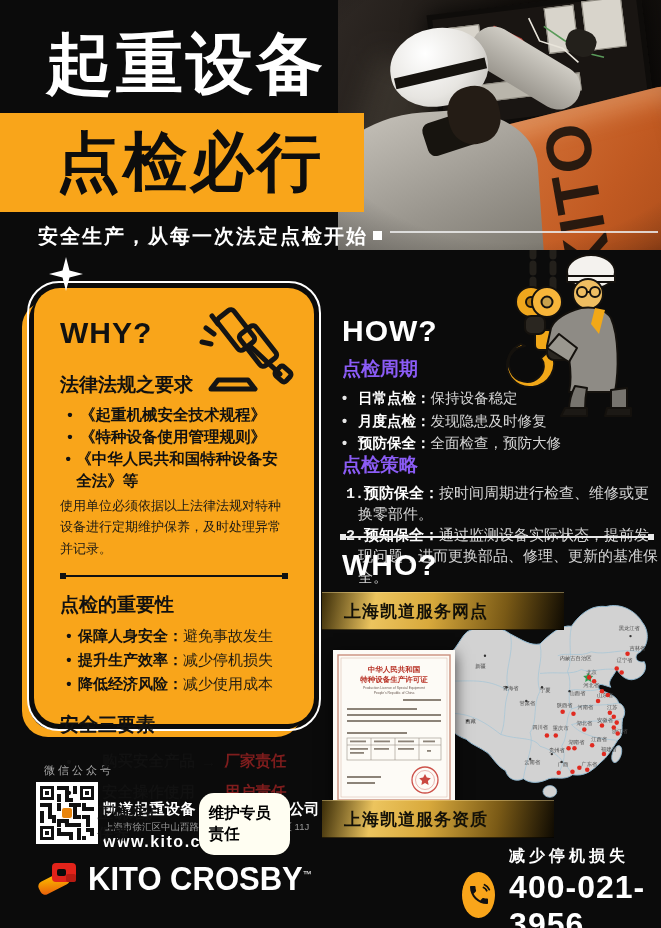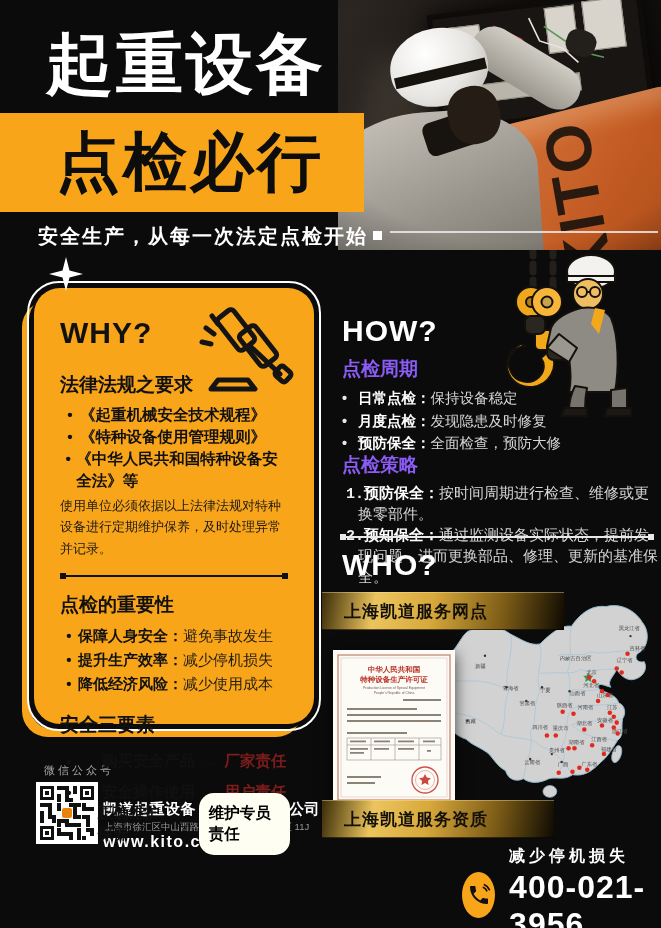--- a/index.html
+++ b/index.html
@@ -495,20 +495,36 @@
         <div class="m" style="left: 49.8px; top: 45.65px;"></div>
         <div class="m" style="left: 29.05px; top: 49.8px;"></div>
         <div class="m" style="left: 37.35px; top: 49.8px;"></div>
         <div class="m" style="left: 41.5px; top: 49.8px;"></div>
       </div>
   </div>
   <div class="company">凯道起重设备（上海）有限公司</div>
   <div class="address">上海市徐汇区中山西路 1800 号兆丰环球大厦 11J</div>
   <div class="website">www.kito.com.cn</div>
 
+  <div class="brand">
+    <svg width="44" height="38" viewBox="0 0 44 38">
+      <defs>
+        <linearGradient id="gold" x1="0" y1="1" x2="1" y2="0">
+          <stop offset="0" stop-color="#E8590C"></stop>
+            <stop offset="0.6" stop-color="#F7A600"></stop>
+            <stop offset="1" stop-color="#FFC21E"></stop>
+        </linearGradient>
+      </defs>
+      <rect x="2" y="16" width="32" height="14" rx="5" fill="url(#gold)" transform="rotate(-27 18 23)"></rect>
+      <rect x="16" y="3" width="24" height="19" rx="4" fill="#E2231A"></rect>
+      <rect x="21" y="9" width="9" height="7" rx="2" fill="#0b0b0b"></rect>
+      <rect x="30" y="14" width="10" height="8" rx="2" fill="#b71b12"></rect>
+    </svg>
+    <div class="brand-text"><span>KITO CROSBY</span><span class="brand-tm">™</span></div>
+  </div>
 
   <div class="phone-wrap">
     <div class="phone-circ">
       <svg width="24" height="24" viewBox="0 0 24 24">
         <path d="M6.62 10.79c1.44 2.83 3.76 5.14 6.59 6.59l2.2-2.2c.27-.27.67-.36 1.02-.24 1.12.37 2.33.57 3.57.57.55 0 1 .45 1 1V20c0 .55-.45 1-1 1-9.39 0-17-7.61-17-17 0-.55.45-1 1-1h3.5c.55 0 1 .45 1 1 0 1.25.2 2.45.57 3.57.11.35.03.74-.25 1.02l-2.2 2.2z" fill="#111"></path>
         <path d="M16.5 4.5 a6 6 0 0 1 3.2 3.2 M17.5 1.8 a9.5 9.5 0 0 1 4.8 4.8" stroke="#111" stroke-width="1.8" fill="none" stroke-linecap="round"></path>
       </svg>
     </div>
     <div class="phone-texts">
       <div class="phone-label">减少停机损失</div>

